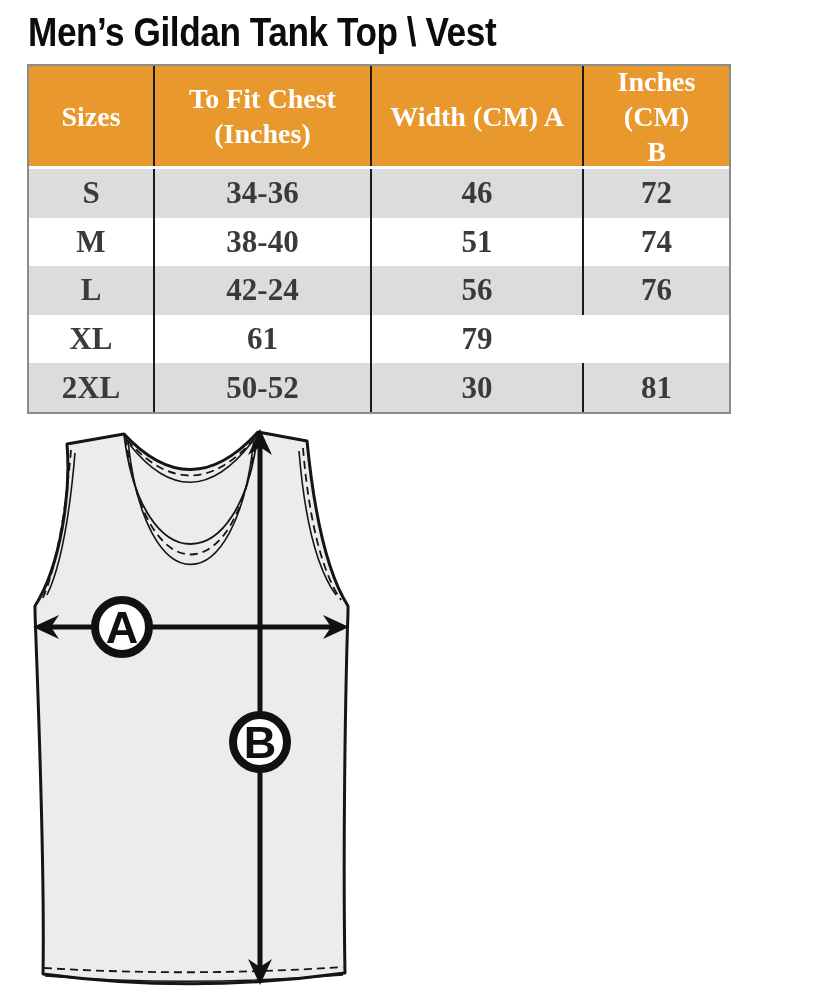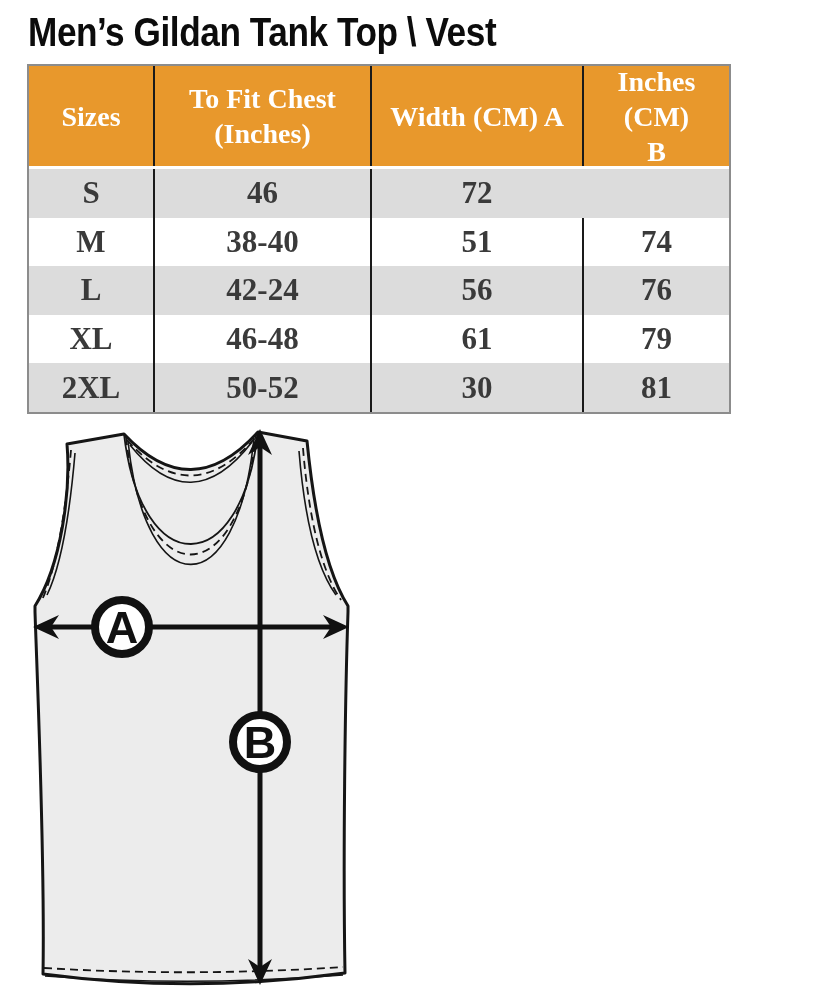--- a/index.html
+++ b/index.html
@@ -70,38 +70,38 @@
       <span></span>
     </div>
     <div class="cell">
       <span>Inches  (CM)</span>
       <span>B</span>
     </div>
   </div>
   <div class="tbody">
     <div class="tr grid-row">
       <div class="cell">S</div>
+      <div class="cell">34-36</div>
       <div class="cell">46</div>
       <div class="cell">72</div>
     </div>
     <div class="tr grid-row">
       <div class="cell">M</div>
       <div class="cell">38-40</div>
       <div class="cell">51</div>
       <div class="cell">74</div>
     </div>
     <div class="tr grid-row">
       <div class="cell">L</div>
       <div class="cell">42-24</div>
       <div class="cell">56</div>
       <div class="cell">76</div>
     </div>
     <div class="tr grid-row">
       <div class="cell">XL</div>
-      <div class="cell">46-48</div>
       <div class="cell">61</div>
       <div class="cell">79</div>
     </div>
     <div class="tr grid-row">
       <div class="cell">2XL</div>
       <div class="cell">50-52</div>
       <div class="cell">30</div>
       <div class="cell">81</div>
     </div>
   </div>

